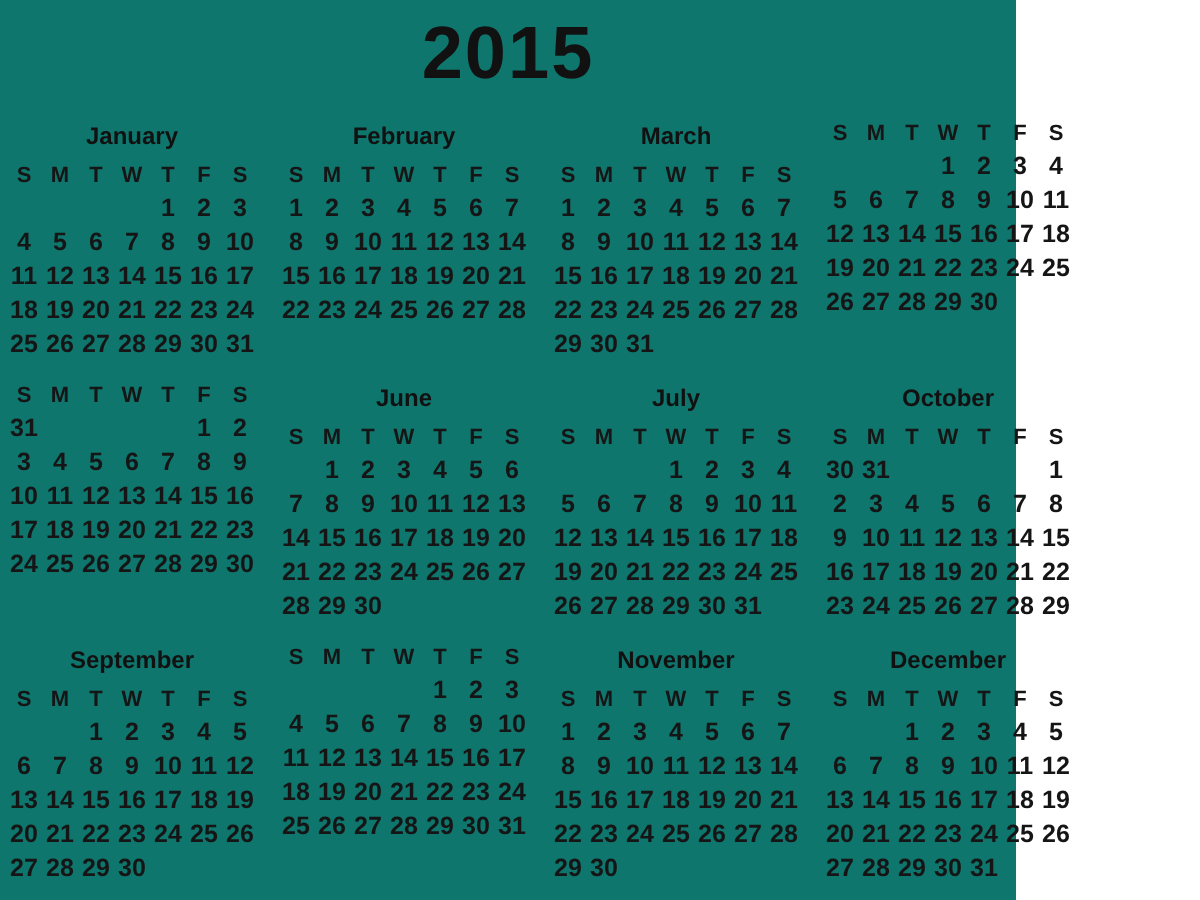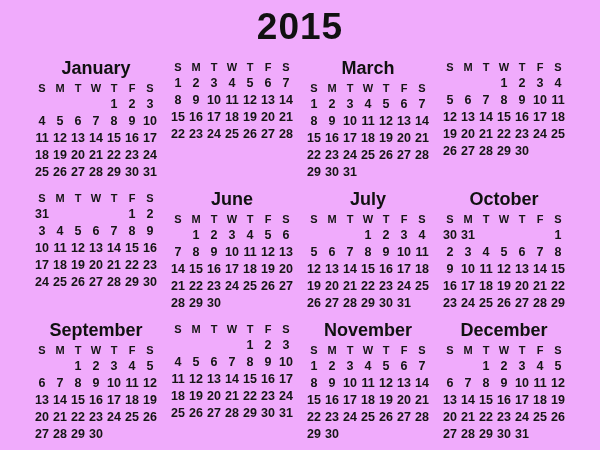--- a/index.html
+++ b/index.html
@@ -4,23 +4,23 @@
 <style>
   * { margin: 0; padding: 0; box-sizing: border-box; }
   html, body {
     width: 600px;
     height: 450px;
     background: #ffffff;
     font-family: "Liberation Sans", sans-serif;
     overflow: hidden;
   }
   .page {
-    width: 600px;
+    width: 508px;
     height: 450px;
-    background: #f0abfc;
+    background: #0f766e;
     padding-top: 5px;
   }
   .year-title {
     text-align: center;
     font-size: 37px;
     font-weight: 700;
     color: #111111;
     letter-spacing: 1px;
     line-height: 44px;
     height: 48px;
@@ -32,21 +32,21 @@
     grid-template-columns: repeat(4, 1fr);
     row-gap: 9px;
     column-gap: 4px;
     justify-items: center;
   }
   .month {
     width: 128px;
   }
   .month-name {
     text-align: center;
-    font-size: 18px;
+    font-size: 12px;
     font-weight: 700;
     color: #111111;
     height: 19px;
     line-height: 19px;
     margin-bottom: 2px;
   }
   .week-row {
     display: flex;
     justify-content: center;
   }
@@ -124,20 +124,21 @@
           <div class="cell date">25</div>
           <div class="cell date">26</div>
           <div class="cell date">27</div>
           <div class="cell date">28</div>
           <div class="cell date">29</div>
           <div class="cell date">30</div>
           <div class="cell date">31</div>
         </div>
       </div>
       <div class="month">
+        <div class="month-name">February</div>
         <div class="week-row">
           <div class="cell dow">S</div>
           <div class="cell dow">M</div>
           <div class="cell dow">T</div>
           <div class="cell dow">W</div>
           <div class="cell dow">T</div>
           <div class="cell dow">F</div>
           <div class="cell dow">S</div>
         </div>
         <div class="week-row">

